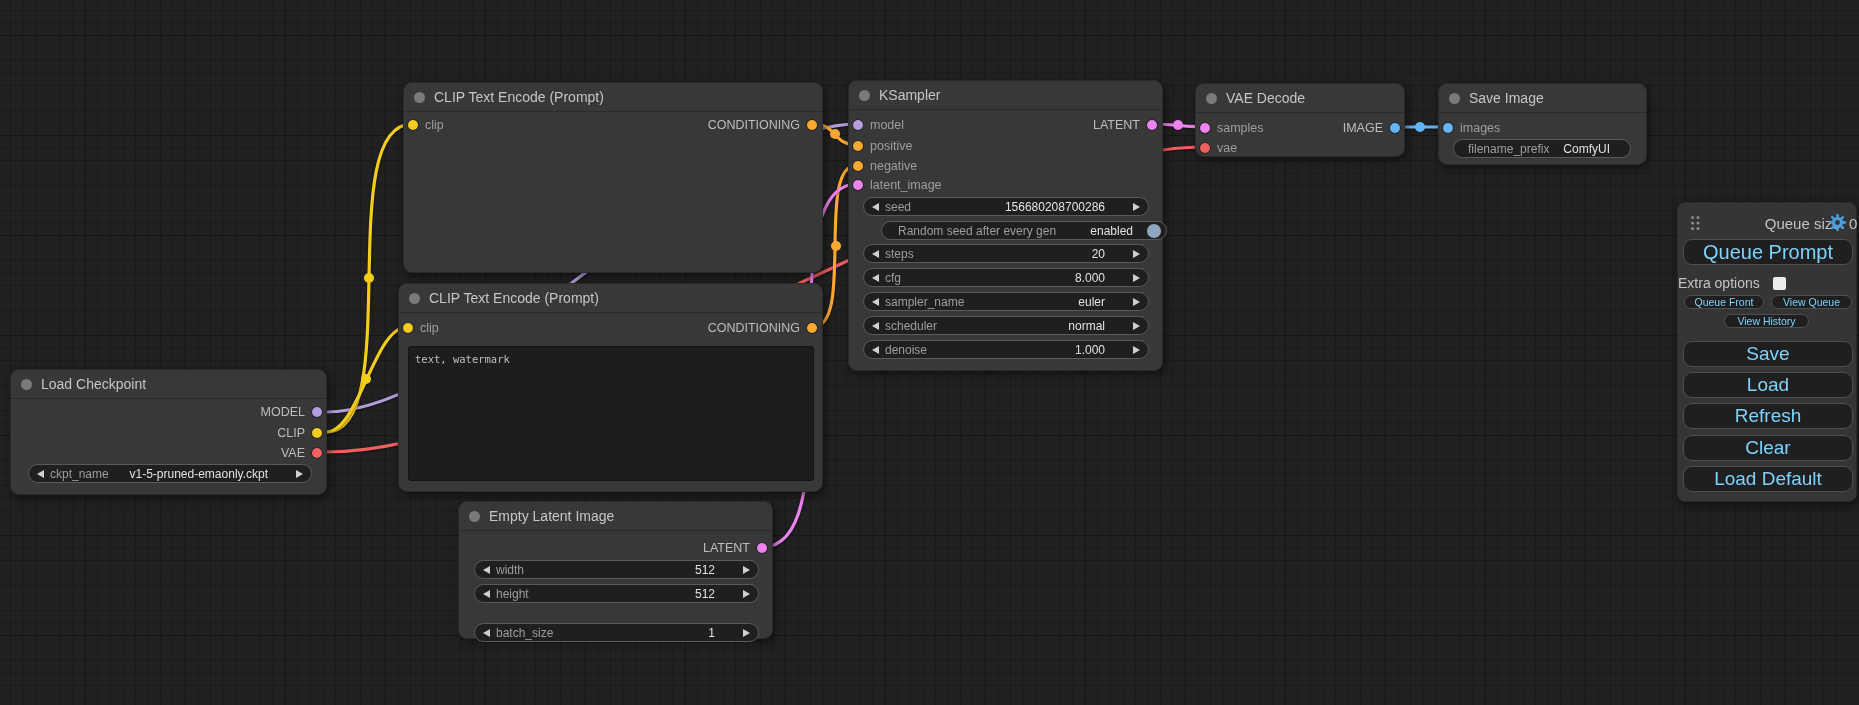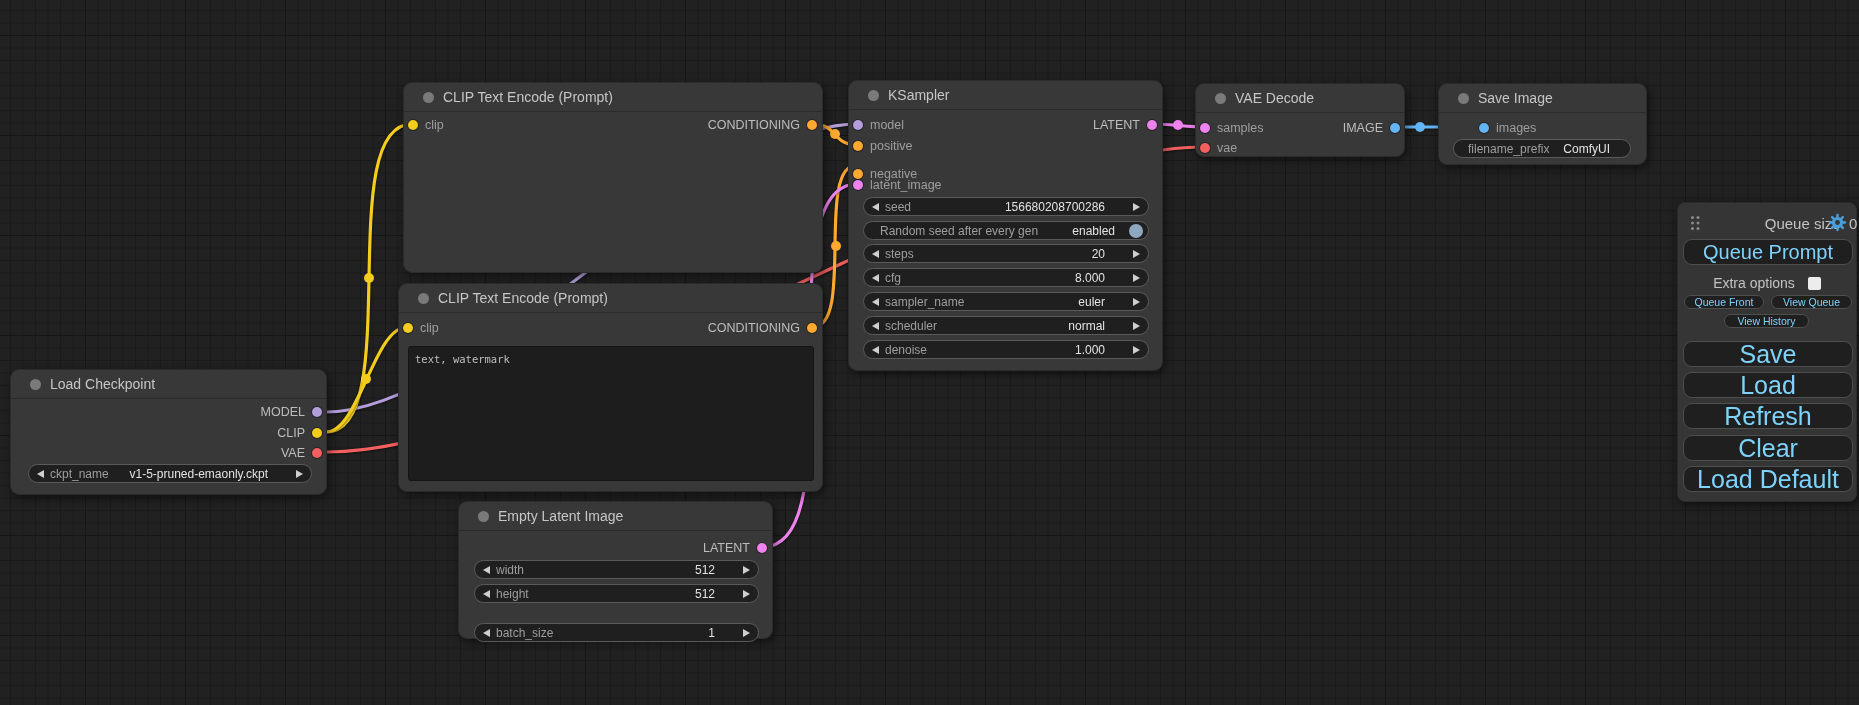--- a/index.html
+++ b/index.html
@@ -16,21 +16,21 @@
     background-position:85px 0,0 35px,10px 0,0 10px;
   }
   #wires{position:absolute;left:0;top:0;z-index:1;}
   #wires path{fill:none;stroke-width:3.2;stroke-linecap:round;filter:drop-shadow(0 1px 1px rgba(0,0,0,.5));}
 
   .node{
     position:absolute;z-index:2;background:#383838;border-radius:9px;
     box-shadow:2px 3px 9px rgba(0,0,0,.5);border:1px solid #2b2b2b;box-sizing:border-box;
   }
   .ntitle{
-    height:28px;display:flex;align-items:center;gap:9px;padding-left:19px;
+    height:28px;display:flex;align-items:center;gap:9px;padding-left:10px;
     font-size:14px;color:#c6c6c6;border-bottom:1px solid rgba(0,0,0,.22);
     white-space:nowrap;overflow:hidden;
   }
   .tdot{width:11px;height:11px;border-radius:50%;background:#7a7a7a;flex:none;}
 
   .slot{position:absolute;height:20px;display:flex;align-items:center;gap:7px;white-space:nowrap;}
   .slot.in{left:4px;color:#9e9e9e;font-size:12.5px;}
   .slot.out{color:#bdbdbd;font-size:12.5px;flex-direction:row-reverse;}
   .sdot{width:10px;height:10px;border-radius:50%;flex:none;box-shadow:0 0 0 1px rgba(0,0,0,.35);}
 
@@ -60,23 +60,23 @@
   }
   .qheader{position:absolute;left:0;top:8px;width:100%;height:24px;display:flex;align-items:center;}
   .qsize{position:absolute;width:100%;text-align:center;font-size:15px;color:#c3c3c3;margin-left:44px;}
   .dots6{position:absolute;left:13px;top:5px;width:3px;height:3px;border-radius:50%;color:#8a8a8a;background:currentColor;
     box-shadow:5.5px 0 0 currentColor,0 5.5px 0 currentColor,5.5px 5.5px 0 currentColor,0 11px 0 currentColor,5.5px 11px 0 currentColor;}
   .gear{position:absolute;right:8px;top:1px;width:21px;height:21px;}
   .qbtn{
     position:absolute;background:#1f1f1f;border:1px solid #4e4e4e;border-radius:9px;
     color:#7dd3fc;display:flex;align-items:center;justify-content:center;box-sizing:border-box;cursor:pointer;
   }
-  .qbtn.big{left:5px;width:170px;height:26px;font-size:25px;}
+  .qbtn.big{left:5px;width:170px;height:26px;font-size:19px;}
   .qbtn.small{height:14px;font-size:10.5px;border-radius:8px;}
-  .extra{position:absolute;left:0;top:72px;width:100%;display:flex;align-items:center;justify-content:center;gap:13px;
+  .extra{position:absolute;left:0;top:72px;width:100%;display:flex;align-items:center;justify-content:flex-start;gap:13px;
     font-size:14px;color:#c3c3c3;}
   .checkbox{width:13px;height:13px;background:#ececec;border-radius:2px;}
 </style>
 </head>
 <body>
 
 <svg id="wires" width="1859" height="705">
   <path d="M326 412 C477 412 706 124 857 124" stroke="#b39ddb"></path>
   <path d="M326 432 C406 432 332 124 412 124" stroke="#f2cd1e"></path>
   <path d="M326 432 C359 432 374 327 407 327" stroke="#f2cd1e"></path>
@@ -160,40 +160,40 @@
     <span>KSampler</span>
   </div>
   <div class="slot in" style="top:34px;">
     <span class="sdot" style="background-color: rgb(179, 157, 219);"></span>
     <span>model</span>
   </div>
   <div class="slot in" style="top:55px;">
     <span class="sdot" style="background-color: rgb(255, 169, 49);"></span>
     <span>positive</span>
   </div>
-  <div class="slot in" style="top:75px;margin-top:8px;">
+  <div class="slot in" style="top:75px;">
     <span class="sdot" style="background-color: rgb(255, 169, 49);"></span>
     <span>negative</span>
   </div>
   <div class="slot in" style="top:94px;">
     <span class="sdot" style="background-color: rgb(238, 130, 238);"></span>
     <span>latent_image</span>
   </div>
   <div class="slot out" style="top:34px;right:5px;">
     <span class="sdot" style="background-color: rgb(238, 130, 238);"></span>
     <span>LATENT</span>
   </div>
 
   <div class="pill" style="left:14px;top:116px;width:286px;">
     <span class="arr l"></span>
     <span class="wlabel">seed</span>
     <span class="wvalue pad-r">156680208700286</span>
     <span class="arr r"></span>
   </div>
-  <div class="pill" style="left:14px;top:140px;width:286px;padding-left:16px;gap:8px;">
+  <div class="pill" style="left:32px;top:140px;width:286px;padding-left:16px;gap:8px;">
     <span class="wlabel">Random seed after every gen</span>
     <span class="wvalue">enabled</span>
     <span class="toggle-dot" style="background-color: rgb(143, 168, 191);"></span>
   </div>
   <div class="pill" style="left:14px;top:163px;width:286px;">
     <span class="arr l"></span>
     <span class="wlabel">steps</span>
     <span class="wvalue pad-r">20</span>
     <span class="arr r"></span>
   </div>
@@ -269,21 +269,21 @@
     <span class="sdot" style="background-color: rgb(100, 181, 246);"></span>
     <span>IMAGE</span>
   </div>
 </div>
 
 <div class="node" style="left:1438px;top:83px;width:209px;height:82px;">
   <div class="ntitle">
     <span class="tdot"></span>
     <span>Save Image</span>
   </div>
-  <div class="slot in" style="top:34px;margin-left:36px;">
+  <div class="slot in" style="top:34px;">
     <span class="sdot" style="background-color: rgb(100, 181, 246);"></span>
     <span>images</span>
   </div>
   <div class="pill" style="left:14px;top:55px;width:178px;padding:0 14px;">
     <span class="wlabel">filename_prefix</span>
     <span class="wvalue" style="margin-right:6px;">ComfyUI</span>
   </div>
 </div>
 
 <div id="queue-panel">

